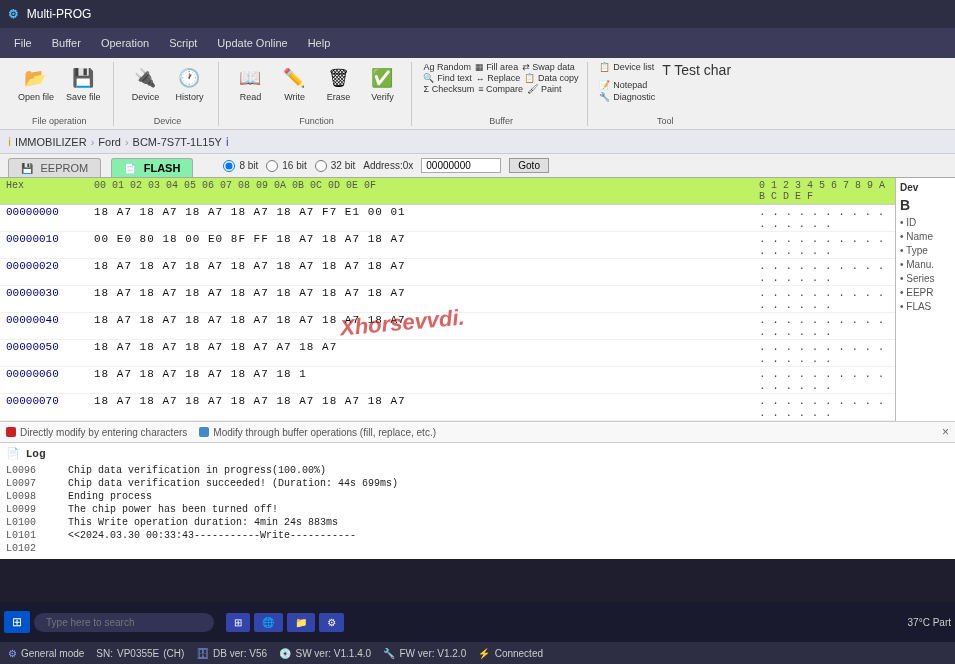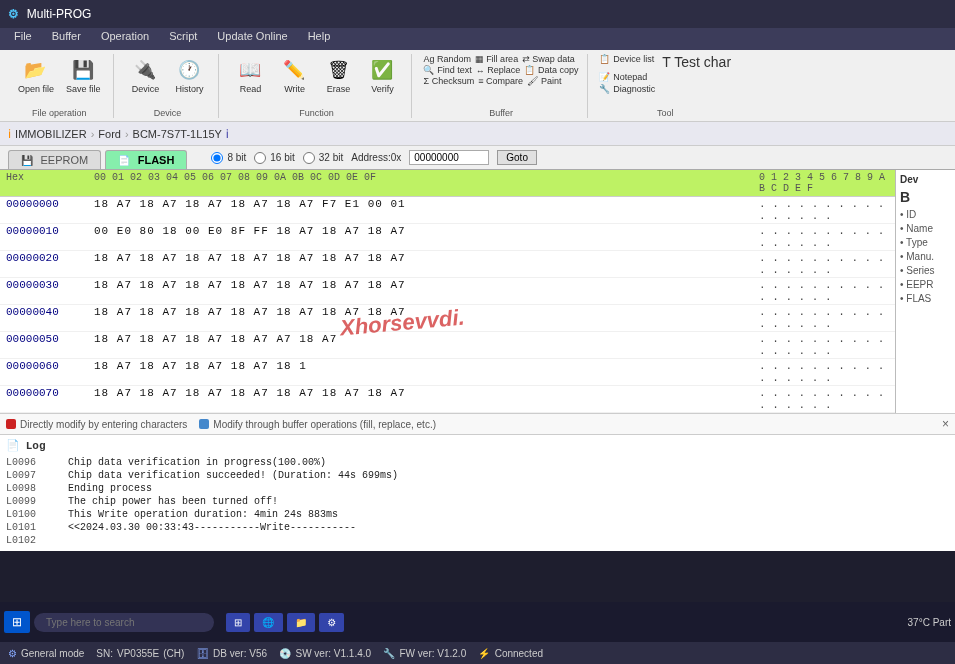--- a/index.html
+++ b/index.html
@@ -26,22 +26,22 @@
     .title-bar-logo {
       color: #4fc3f7;
       font-weight: bold;
       margin-right: 8px;
     }
 
     
     .menu-bar {
       background: #3c3c5a;
       display: flex;
-      align-items: flex-start;
-      height: 22px;
+      align-items: center;
+      height: 30px;
       padding: 0 4px;
     }
     .menu-item {
       color: #ddd;
       padding: 2px 10px;
       cursor: pointer;
       font-size: 11px;
     }
 
     
@@ -118,21 +118,21 @@
       color: #4444aa;
       cursor: pointer;
       font-size: 12px;
     }
     .tab {
       padding: 3px 12px;
       cursor: pointer;
       border: 1px solid #aaa;
       border-bottom: none;
       border-radius: 3px 3px 0 0;
-      margin-right: 4px;
+      margin-right: 10px;
       font-size: 11px;
       background: #ddd;
       color: #555;
     }
     .tab.active {
       background: #86efac;
       color: #000;
       font-weight: bold;
     }
     .tab-icon { margin-right: 4px; font-size: 10px; }

